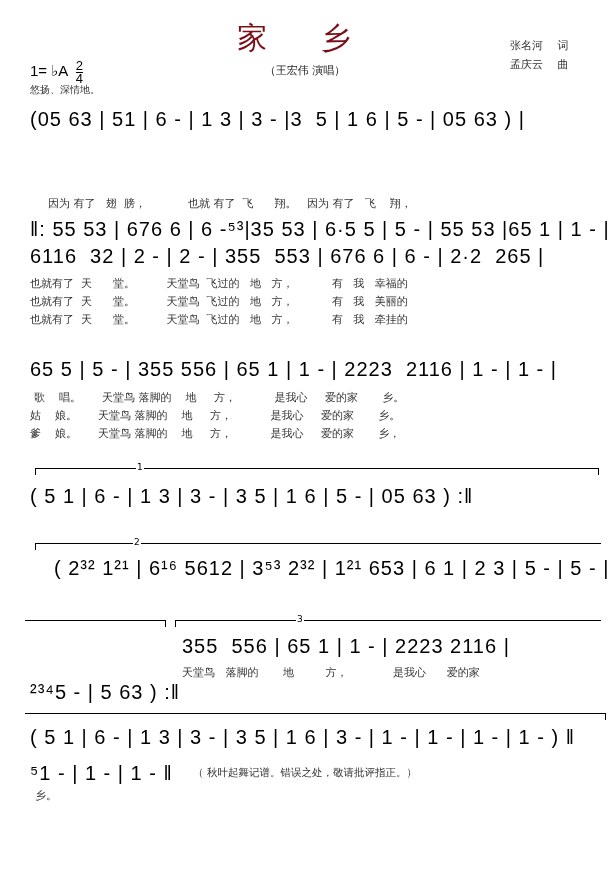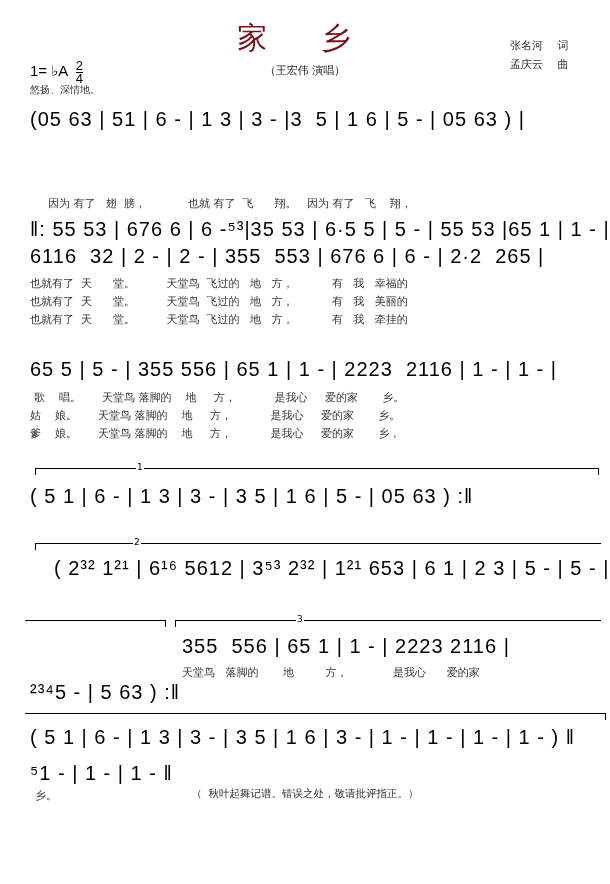--- a/index.html
+++ b/index.html
@@ -14,21 +14,21 @@
   .frac{display:inline-block;vertical-align:middle;text-align:center;font-size:13px;line-height:12px;margin-left:4px;}
   .frac span{display:block;}
   .frac .top{border-bottom:1px solid #000;}
   .tempo{left:30px;top:83px;font-size:10px;color:#333;}
   .line{position:absolute;left:30px;font-family:"Liberation Sans",sans-serif;font-size:20px;white-space:pre;letter-spacing:1px;}
   .lyr{position:absolute;font-size:11px;color:#333;white-space:pre;}
   .bracket{position:absolute;border-top:1px solid #000;height:6px;}
   .bracket.l{border-left:1px solid #000;}
   .bracket.r{border-right:1px solid #000;}
   .blabel{position:absolute;font-size:9px;background:#fff;padding:0 1px;}
-  .footer{left:0;width:610px;top:787px;text-align:center;font-size:10.5px;color:#333;font-family:Liberation Mono, monospace;}
+  .footer{left:0;width:610px;top:766px;text-align:center;font-size:10.5px;color:#333;}
 </style>
 </head>
 <body>
 
 <div class="abs title">家 乡</div>
 <div class="abs singer">（王宏伟 演唱）</div>
 <div class="abs credit" style="left:510px;top:38px;">张名河　 词</div>
 <div class="abs credit" style="left:510px;top:57px;">孟庆云　 曲</div>
 
 <div class="abs key">

